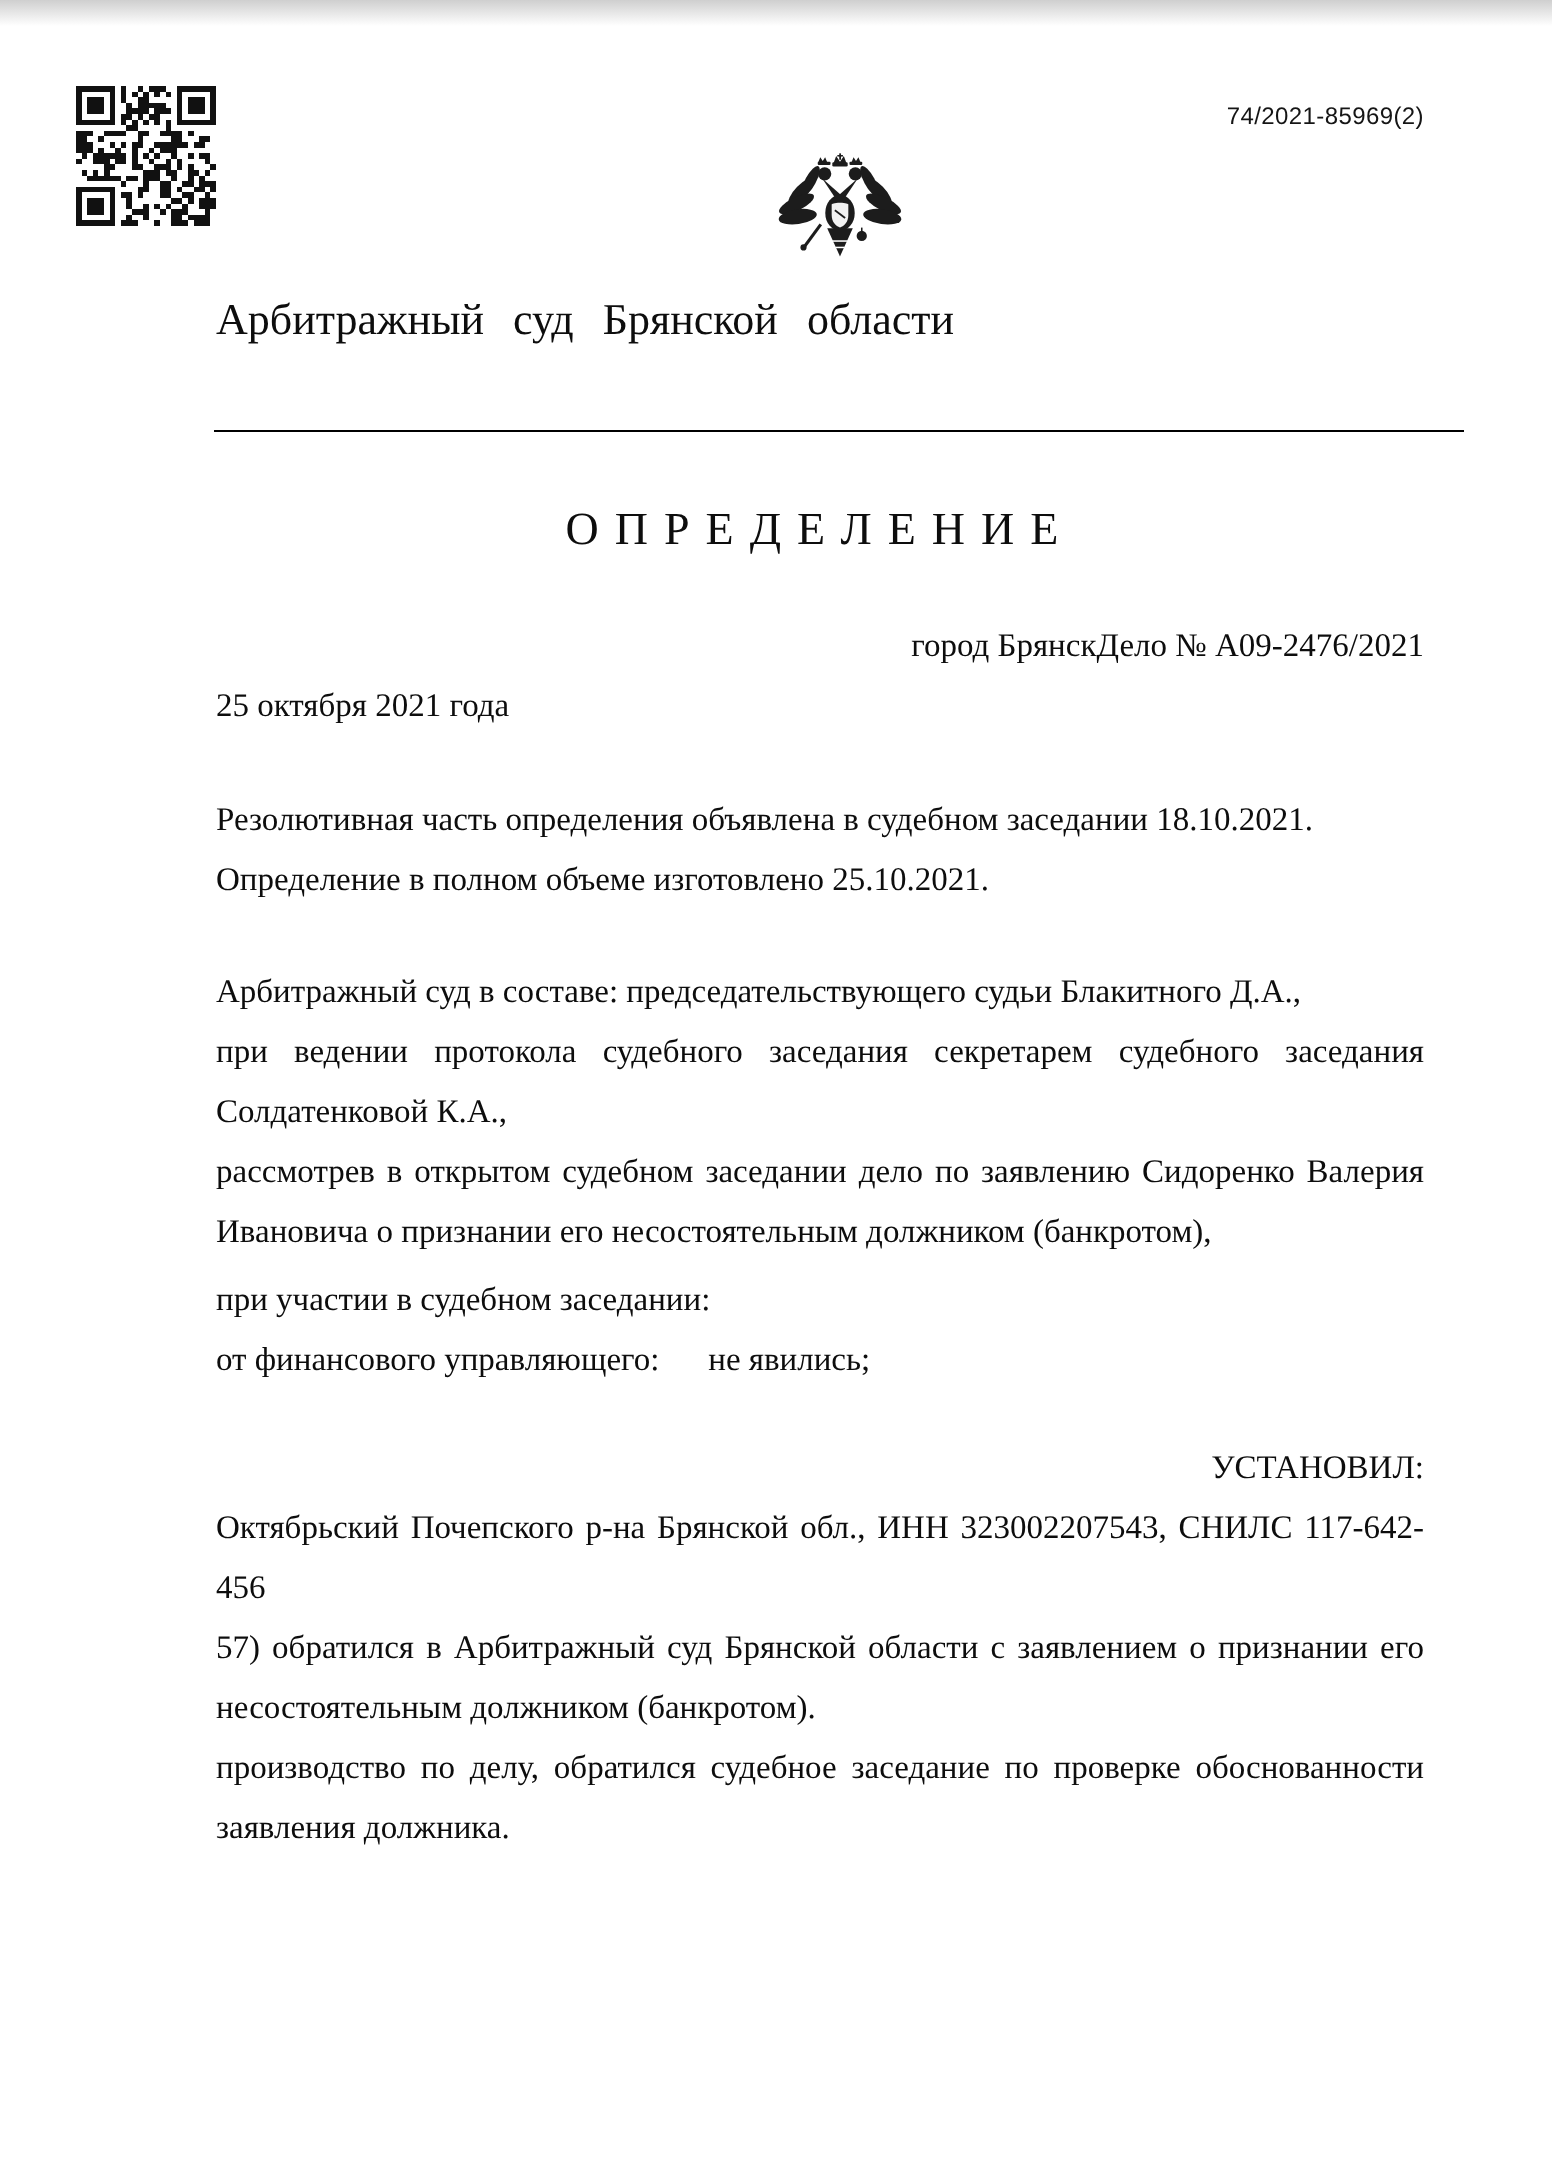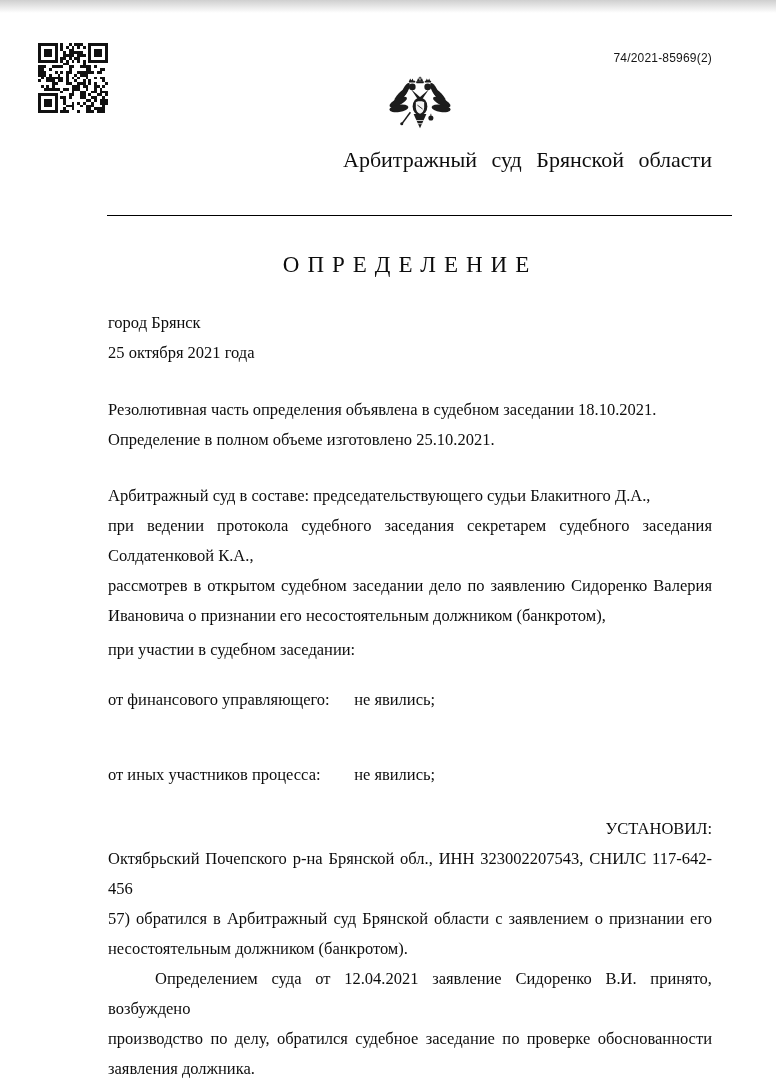--- a/index.html
+++ b/index.html
@@ -22,21 +22,21 @@
   .docnum{
     position:absolute;top:51px;right:64px;
     font-family:"Liberation Sans", sans-serif;
     font-size:12px;color:#151515;letter-spacing:0.2px;
   }
   .emblem{
     position:absolute;left:388px;top:74px;width:64px;height:70px;
   }
   .court-name{
     position:absolute;top:147px;left:108px;width:604px;
-    text-align:right;font-size:22px;word-spacing:9px;color:#0d0d0d;
+    text-align:left;font-size:22px;word-spacing:9px;color:#0d0d0d;
     white-space:nowrap;
   }
   .address{
     position:absolute;top:187px;left:108px;width:604px;
     text-align:center;font-size:15px;color:#0d0d0d;
   }
   .rule{
     position:absolute;top:215px;left:107px;width:625px;height:0;
     border-top:1.6px solid #000;
   }
@@ -45,22 +45,22 @@
     text-align:center;font-size:23px;letter-spacing:8px;color:#0d0d0d;
   }
   .content{
     position:absolute;top:308px;left:108px;width:604px;
     font-size:16.5px;line-height:30px;color:#0d0d0d;
   }
   .line{min-height:30px;}
   .jl{text-align:justify;text-align-last:justify;}
   .indent{text-indent:47px;}
   .center{text-align:center;}
-  .caseline{display:flex;justify-content:space-between;}
-  .plabel{display:inline-block;width:242px;margin-top:20px;}
+  .caseline{display:flex;justify-content:flex-end;}
+  .plabel{display:inline-block;width:242px;}
   .mt27{margin-top:27px;}
   .mt26{margin-top:26px;}
   .mt25{margin-top:25px;}
   .mt24{margin-top:24px;text-align:right;}
   .mt20{margin-top:4px;}
 </style>
 </head>
 <body>
 
 <div class="page">
@@ -439,48 +439,44 @@
 
   <div class="court-name">Арбитражный суд Брянской области</div>
   <div class="rule"></div>
 
   <div class="heading">ОПРЕДЕЛЕНИЕ</div>
 
   <div class="content">
 
     <div class="line caseline">
       <span>город Брянск</span>
+      <span>Дело № А09-2476/2021</span>
     </div>
     <div class="line">25 октября 2021 года</div>
 
     <div class="line mt27">Резолютивная часть определения объявлена в судебном заседании 18.10.2021.</div>
     <div class="line">Определение в полном объеме изготовлено 25.10.2021.</div>
 
     <div class="line mt26">Арбитражный суд в составе: председательствующего судьи Блакитного Д.А.,</div>
     <div class="line jl">при ведении протокола судебного заседания секретарем судебного заседания</div>
     <div class="line">Солдатенковой К.А.,</div>
     <div class="line jl">рассмотрев в открытом судебном заседании дело по заявлению Сидоренко Валерия</div>
     <div class="line">Ивановича о признании его несостоятельным должником (банкротом),</div>
 
     <div class="line mt20">при участии в судебном заседании:</div>
 
     <div class="line">
       <span class="plabel">от финансового управляющего:</span>
       <span>не явились;</span>
     </div>
 
-    <div class="line mt25">
-      <span class="plabel">от иных участников процесса:</span>
-      <span>не явились;</span>
-    </div>
 
     <div class="line center mt24">УСТАНОВИЛ:</div>
 
     <div class="line jl">Октябрьский Почепского р-на Брянской обл., ИНН 323002207543, СНИЛС 117-642-456</div>
     <div class="line jl">57)  обратился в Арбитражный суд Брянской области с заявлением о признании его</div>
     <div class="line">несостоятельным должником (банкротом).</div>
 
-    <div class="line jl indent">Определением суда от 12.04.2021 заявление Сидоренко В.И. принято, возбуждено</div>
     <div class="line jl">производство по делу, обратился судебное заседание по проверке обоснованности</div>
     <div class="line">заявления должника.</div>
 
   </div>
 </div>
 
 </body></html>

